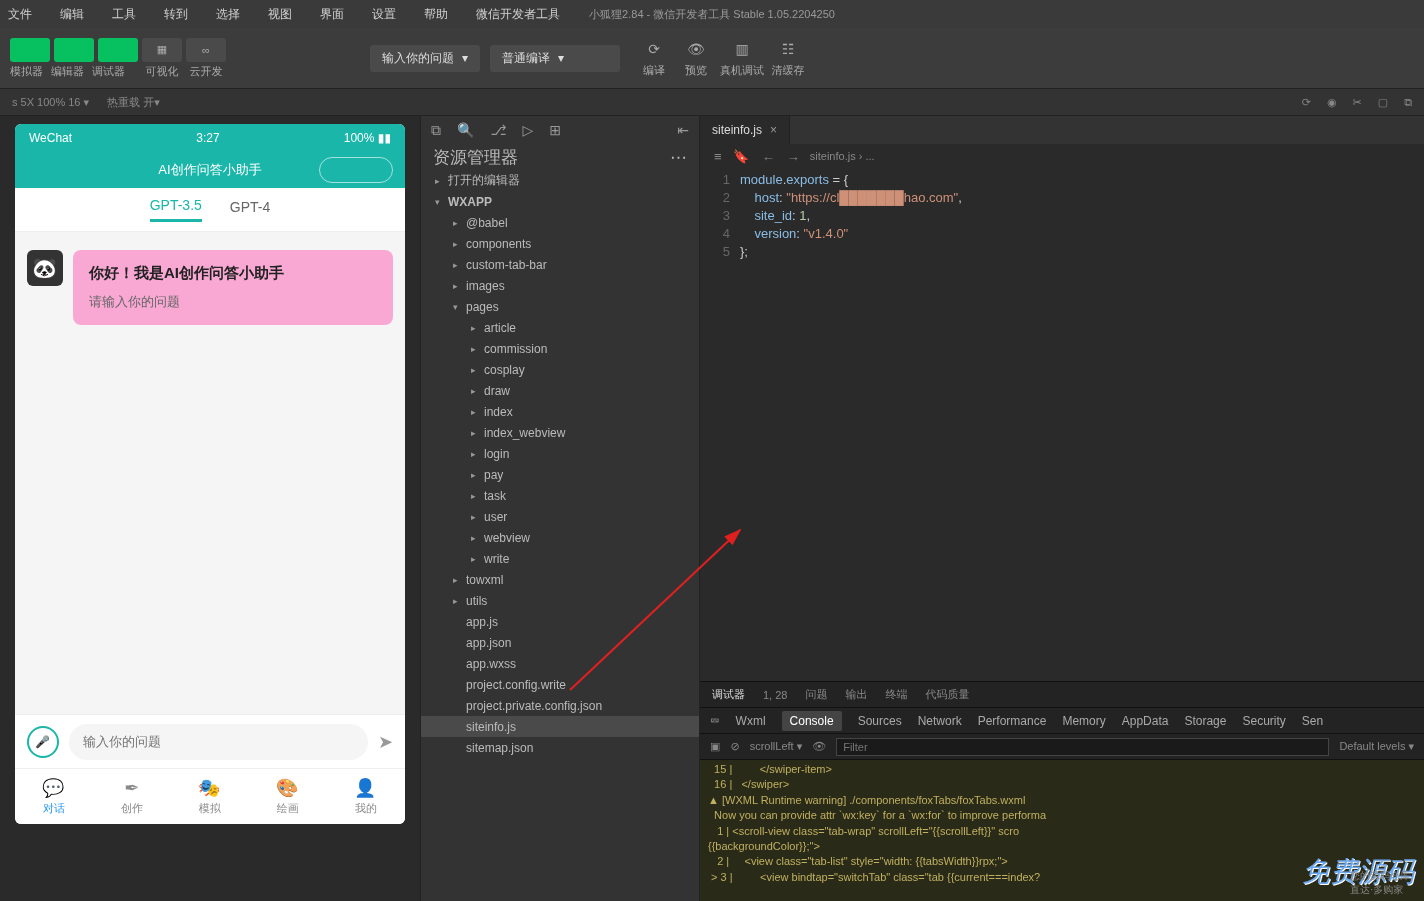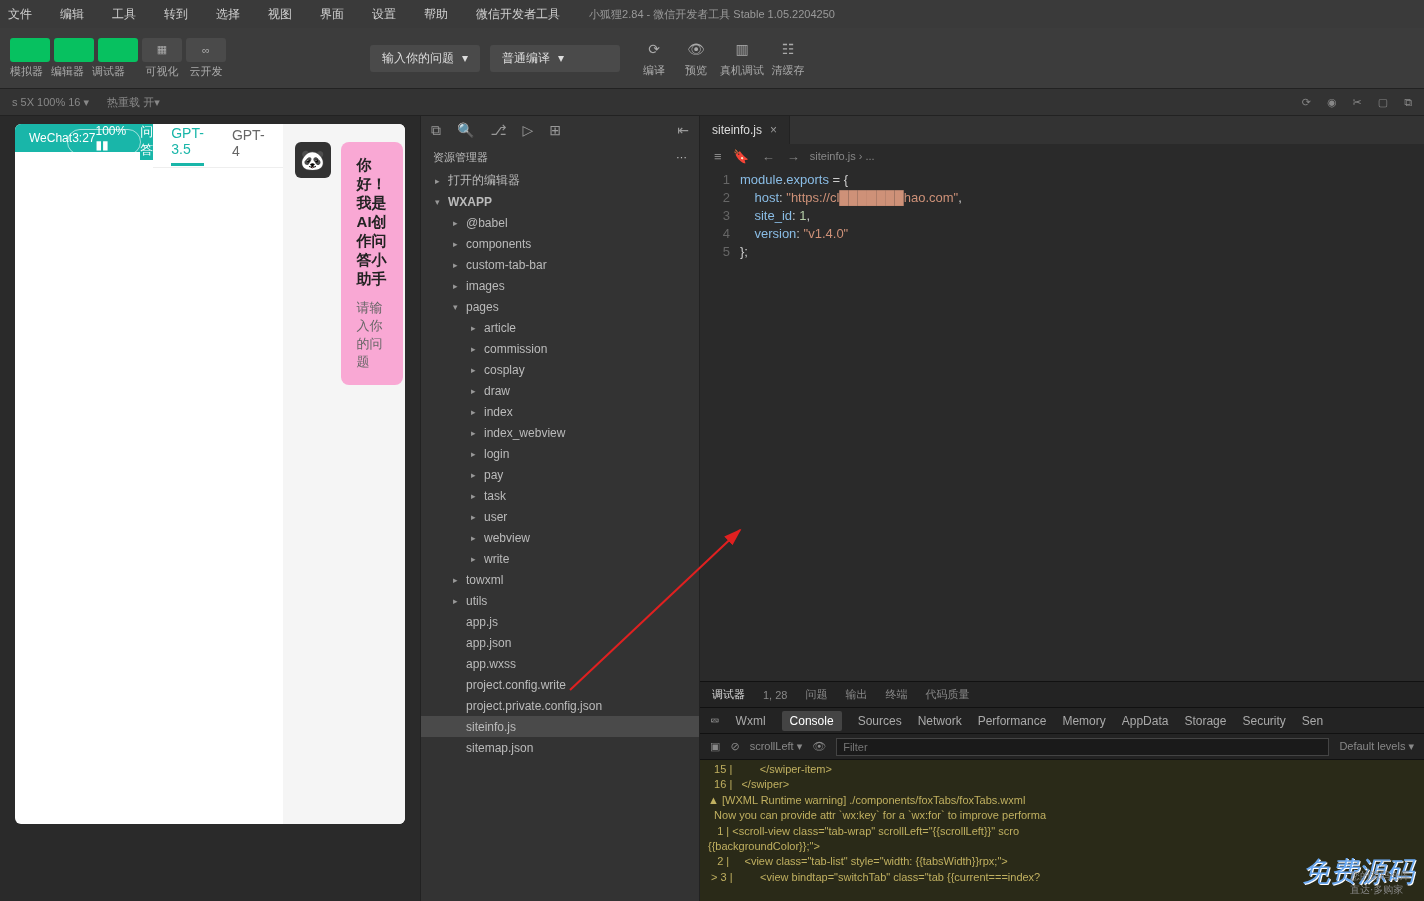--- a/index.html
+++ b/index.html
@@ -15,21 +15,21 @@
 .toolbar-labels { display: flex; gap: 8px; font-size: 11px; color: #aaa; margin-top: 2px; }
 .toolbar-center { display: flex; gap: 10px; margin-left: 140px; }
 .dropdown { background: #4a4a4a; padding: 5px 12px; border-radius: 3px; color: #ddd; font-size: 12px; display: flex; align-items: center; gap: 8px; cursor: pointer; }
 .toolbar-right { display: flex; gap: 6px; margin-left: 12px; }
 .right-tool { display: flex; flex-direction: column; align-items: center; gap: 3px; font-size: 11px; color: #aaa; }
 .right-tool-icon { width: 36px; height: 22px; display: flex; align-items: center; justify-content: center; font-size: 14px; color: #aaa; }
 .subbar { height: 28px; background: #333; display: flex; align-items: center; padding: 0 12px; gap: 18px; font-size: 11px; color: #888; border-top: 1px solid #222; border-bottom: 1px solid #222; }
 .subbar-right { margin-left: auto; display: flex; gap: 16px; color: #888; }
 .main { display: flex; height: calc(100% - 116px); }
 .simulator { width: 420px; background: #2a2a2a; display: flex; justify-content: center; padding-top: 8px; }
-.phone { width: 390px; height: 700px; background: #fff; border-radius: 6px; overflow: hidden; display: flex; flex-direction: row; }
+.phone { width: 390px; height: 700px; background: #fff; border-radius: 6px; overflow: hidden; display: flex; flex-direction: column; }
 .phone-status { height: 28px; background: #19b6a9; display: flex; align-items: center; justify-content: space-between; padding: 0 14px; color: #fff; font-size: 12px; }
 .phone-header { height: 36px; background: #19b6a9; display: flex; align-items: center; justify-content: center; color: #fff; font-size: 13px; position: relative; }
 .phone-capsule { position: absolute; right: 12px; width: 74px; height: 26px; border: 1px solid rgba(255,255,255,0.6); border-radius: 13px; }
 .phone-tabs { height: 44px; background: #fff; display: flex; align-items: center; padding: 0 18px; gap: 28px; border-bottom: 1px solid #eee; justify-content: center; }
 .phone-tab { font-size: 14px; color: #666; cursor: pointer; padding-bottom: 6px; }
 .phone-tab.active { color: #19b6a9; border-bottom: 3px solid #19b6a9; }
 .chat-area { flex: 1; background: #f5f5f5; padding: 18px 12px; }
 .chat-row { display: flex; gap: 10px; align-items: flex-start; }
 .chat-avatar { width: 36px; height: 36px; border-radius: 6px; background: #333; display: flex; align-items: center; justify-content: center; font-size: 20px; }
 .chat-bubble { background: #f9a8d4; border-radius: 8px; padding: 14px 16px; flex: 1; }
@@ -39,21 +39,21 @@
 .voice-btn { width: 32px; height: 32px; border: 2px solid #19b6a9; border-radius: 50%; display: flex; align-items: center; justify-content: center; color: #19b6a9; }
 .phone-input { flex: 1; height: 36px; background: #f5f5f5; border-radius: 18px; padding: 0 14px; color: #999; display: flex; align-items: center; font-size: 13px; border: none; }
 .send-btn { color: #999; font-size: 18px; }
 .phone-nav { height: 56px; background: #fff; border-top: 1px solid #eee; display: flex; justify-content: space-around; align-items: center; }
 .nav-item { display: flex; flex-direction: column; align-items: center; gap: 2px; font-size: 11px; color: #888; }
 .nav-item.active { color: #2196f3; }
 .nav-icon { font-size: 18px; }
 .explorer-col { width: 280px; background: #333; border-left: 1px solid #222; border-right: 1px solid #222; display: flex; flex-direction: column; }
 .explorer-icons { height: 28px; display: flex; align-items: center; gap: 16px; padding: 0 10px; color: #999; font-size: 14px; }
 .explorer-icons .spacer { flex: 1; }
-.explorer-header { height: 26px; display: flex; align-items: center; justify-content: space-between; padding: 0 12px; color: #bbb; font-size: 11px; }
+.explorer-header { height: 26px; display: flex; align-items: center; justify-content: space-between; padding: 0 12px; color: #bbb; font-size: 17px; }
 .tree { flex: 1; overflow: auto; font-size: 12px; color: #bbb; }
 .tree-item { padding: 2px 0 2px 14px; display: flex; align-items: center; gap: 5px; cursor: pointer; height: 21px; }
 .tree-item.selected { background: #4a4a4a; }
 .tree-arrow { width: 8px; font-size: 9px; color: #999; }
 .editor-col { flex: 1; background: #2a2a2a; display: flex; flex-direction: column; }
 .editor-tabs { height: 28px; background: #333; display: flex; align-items: center; }
 .editor-tab { height: 100%; padding: 0 12px; background: #2a2a2a; display: flex; align-items: center; gap: 8px; color: #ddd; font-size: 12px; border-right: 1px solid #222; }
 .editor-tab .close { color: #999; cursor: pointer; }
 .editor-breadcrumb { height: 24px; display: flex; align-items: center; padding: 0 14px; gap: 10px; color: #888; font-size: 11px; }
 .editor-breadcrumb .bc-icons { display: flex; gap: 12px; font-size: 13px; }

